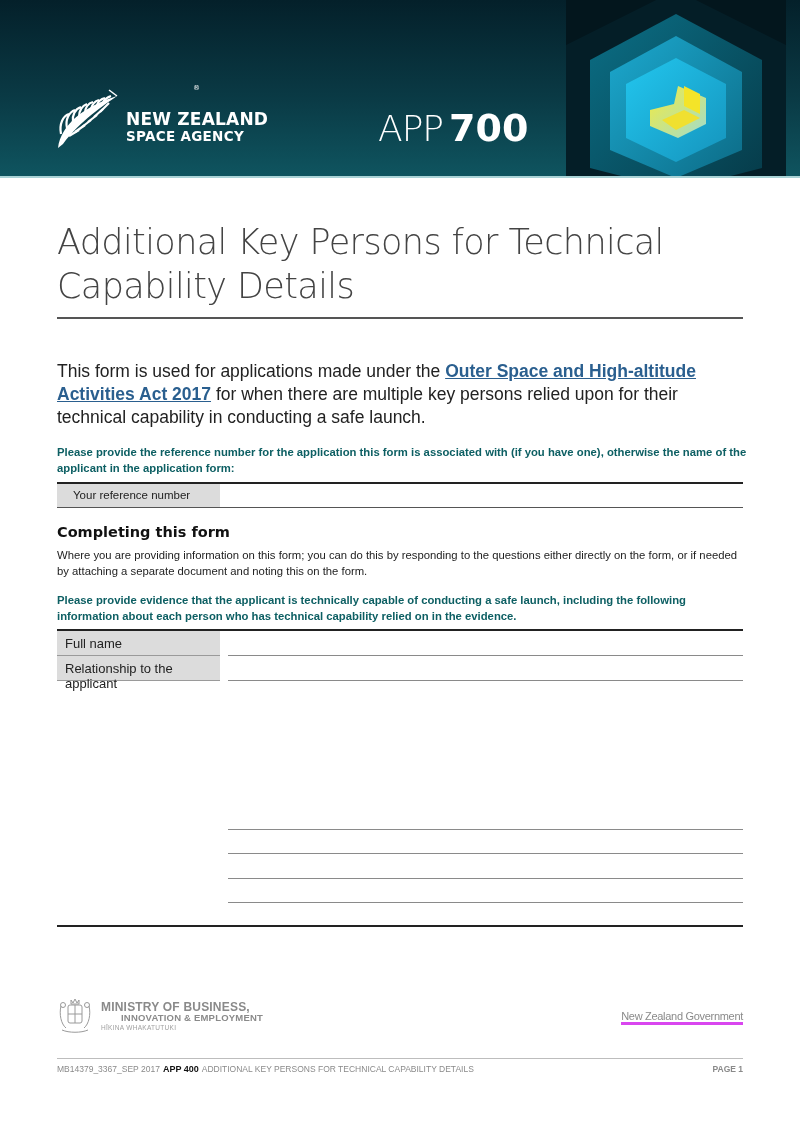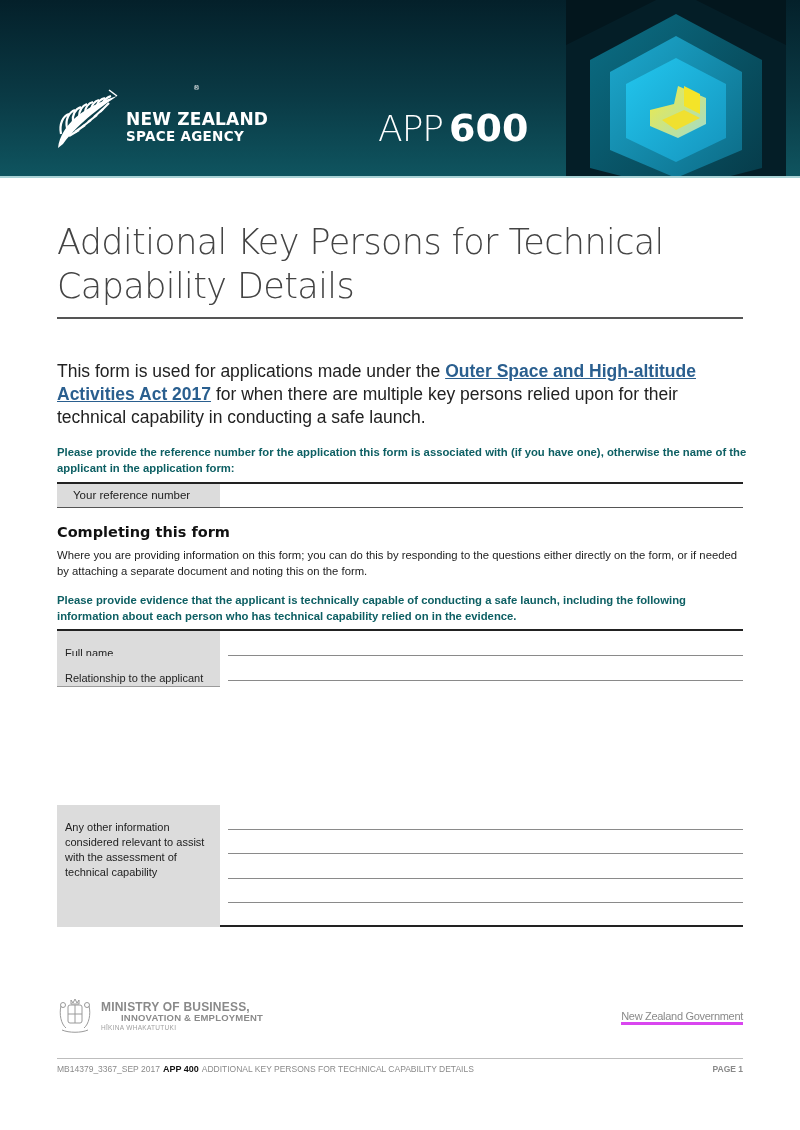--- a/index.html
+++ b/index.html
@@ -71,22 +71,22 @@
     position: absolute; left: 57px; top: 547px; width: 690px;
     font-family: "Liberation Sans", sans-serif; font-size: 11.3px; line-height: 16px; color: #222;
   }
 
   .main-table {
     position: absolute; left: 57px; top: 629px; width: 686px; height: 298px;
     border-top: 2px solid #222; border-bottom: 2px solid #222;
   }
   .row { position: absolute; left: 0; width: 686px; display: flex; }
   .row .lab {
-    width: 163px; height: 100%; background: #dcdcdc; padding: 15px 8px;
-    font-family: "Liberation Sans", sans-serif; font-size: 11px; line-height: 15px; color: #222;
+    width: 163px; height: 100%; background: #dcdcdc; padding: 5px 8px;
+    font-family: "Liberation Sans", sans-serif; font-size: 13px; line-height: 15px; color: #222;
     border-bottom: 1.5px solid #9a9a9a;
   }
   .row.last .lab { border-bottom: none; }
   .row .ans { flex: 1; position: relative; }
   .line {
     position: absolute; left: 8px; right: 0; height: 1px; background: #8a8a8a;
   }
 
   .footer-logo { position: absolute; left: 57px; top: 996px; width: 220px; height: 40px; }
   .crest { position: absolute; left: 0; top: 0; width: 36px; height: 38px; }
@@ -130,21 +130,21 @@
         <path d="M45 28 L 54 19"></path>
       </g>
       <path d="M54 6 L 62 12" stroke="#ffffff" stroke-width="1.5"></path>
     </svg>
     <span class="reg">®</span>
     <span class="logo-line1">NEW ZEALAND</span>
     <span class="logo-line2">SPACE AGENCY</span>
   </div>
 
   <div class="app-code">
-    <span class="thin">APP</span><span class="bold">600</span>
+    <span class="thin">APP</span><span class="bold">700</span>
   </div>
 
   <svg class="cube" viewBox="0 0 220 178">
     <defs>
       <linearGradient id="g1" x1="0" y1="0" x2="1" y2="1">
         <stop offset="0" stop-color="#0b6f86"></stop>
           <stop offset="1" stop-color="#063a48"></stop>
       </linearGradient>
       <linearGradient id="g2" x1="0" y1="0" x2="1" y2="1">
         <stop offset="0" stop-color="#1ca9cf"></stop>
@@ -194,21 +194,20 @@
     <div class="lab">Full name</div>
     <div class="ans"></div>
     <div class="line" style="top:24px; left:171px;"></div>
   </div>
   <div class="row" style="top:25px; height:25px;">
     <div class="lab">Relationship to the applicant</div>
     <div class="ans"></div>
     <div class="line" style="top:24px; left:171px;"></div>
   </div>
   <div class="row last" style="top:174px; height:122px;">
-    <div class="lab">Any other information considered relevant to assist with the assessment of technical capability</div>
     <div class="ans"></div>
     <div class="line" style="top:24px; left:171px;"></div>
     <div class="line" style="top:48px; left:171px;"></div>
     <div class="line" style="top:73px; left:171px;"></div>
     <div class="line" style="top:97px; left:171px;"></div>
   </div>
 </div>
 
 <div class="footer-logo">
   <svg class="crest" viewBox="0 0 36 38">

